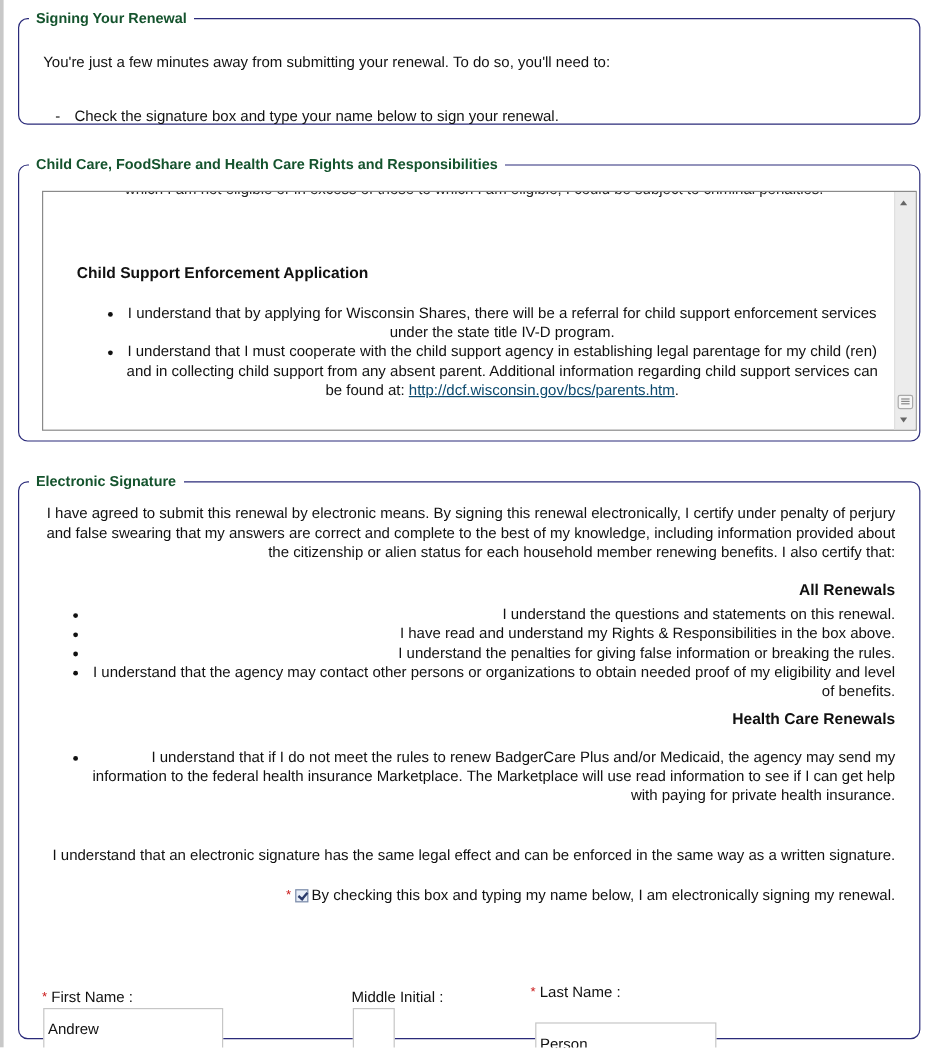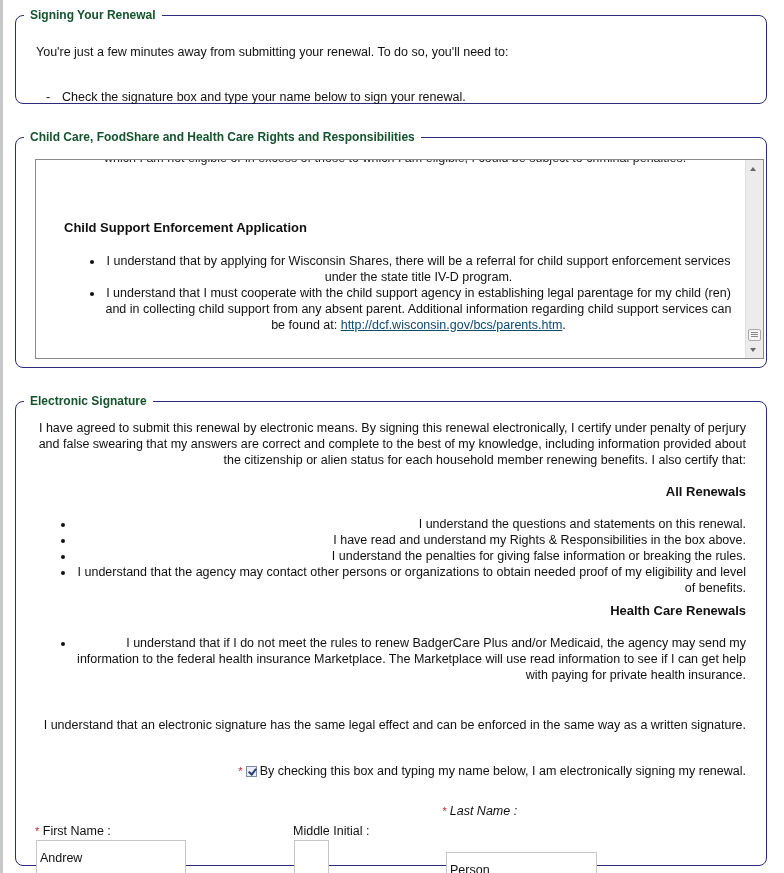--- a/index.html
+++ b/index.html
@@ -102,41 +102,41 @@
       <div class="arrow-down"></div>
     </div>
   </div>
 </fieldset>
 
 <fieldset class="box" id="fs3">
   <legend>Electronic Signature</legend>
   <div class="inner" style="top:12px; left:19px; right:20px;text-align:right;">
     <div class="p">I have agreed to submit this renewal by electronic means. By signing this renewal electronically, I certify under penalty of perjury and false swearing that my answers are correct and complete to the best of my knowledge, including information provided about the citizenship or alien status for each household member renewing benefits. I also certify that:</div>
     <div class="sec-h" style="margin-top:16px;">All Renewals</div>
-    <ul class="sig" style="margin-top:17px;">
+    <ul class="sig" style="margin-top:5px;">
       <li>I understand the questions and statements on this renewal.</li>
       <li>I have read and understand my Rights &amp; Responsibilities in the box above.</li>
       <li>I understand the penalties for giving false information or breaking the rules.</li>
       <li>I understand that the agency may contact other persons or organizations to obtain needed proof of my eligibility and level of benefits.</li>
     </ul>
     <div class="sec-h" style="margin-top:7px;">Health Care Renewals</div>
     <ul class="sig" style="margin-top:17px;">
       <li>I understand that if I do not meet the rules to renew BadgerCare Plus and/or Medicaid, the agency may send my information to the federal health insurance Marketplace. The Marketplace will use read information to see if I can get help with paying for private health insurance.</li>
     </ul>
     <div class="p" style="margin-top:34px;">I understand that an electronic signature has the same legal effect and can be enforced in the same way as a written signature.</div>
-    <div style="margin-top:30px; line-height:16px;">
+    <div style="margin-top:17px; line-height:16px;">
       <span class="req">*</span><span class="cb"></span><span>By checking this box and typing my name below, I am electronically signing my renewal.</span>
     </div>
   </div>
 
   <div class="field-label" style="left:19px; top:416px;">
     <span class="req">*</span> <span>First Name :</span>
   </div>
   <input class="field-input" style="left: 20px; top: 432px; width: 150px;" type="text" value="Andrew">
 
   <div class="field-label" style="left:277px; top:416px;">Middle Initial :</div>
   <input class="field-input" style="left: 278px; top: 432px; width: 35px;" type="text" value="">
 
-  <div class="field-label" style="left:426px; top:396px;font-style:italic;">
+  <div class="field-label" style="left:426px; top:412px;">
     <span class="req">*</span> <span>Last Name :</span>
   </div>
   <input class="field-input" style="left: 430px; top: 432px; width: 151px; margin-top: 12px;" type="text" value="Person">
 </fieldset>
 
 </body></html>

